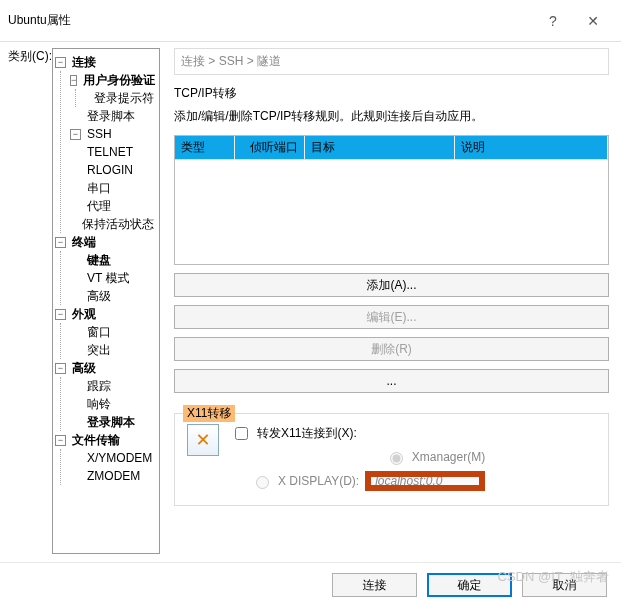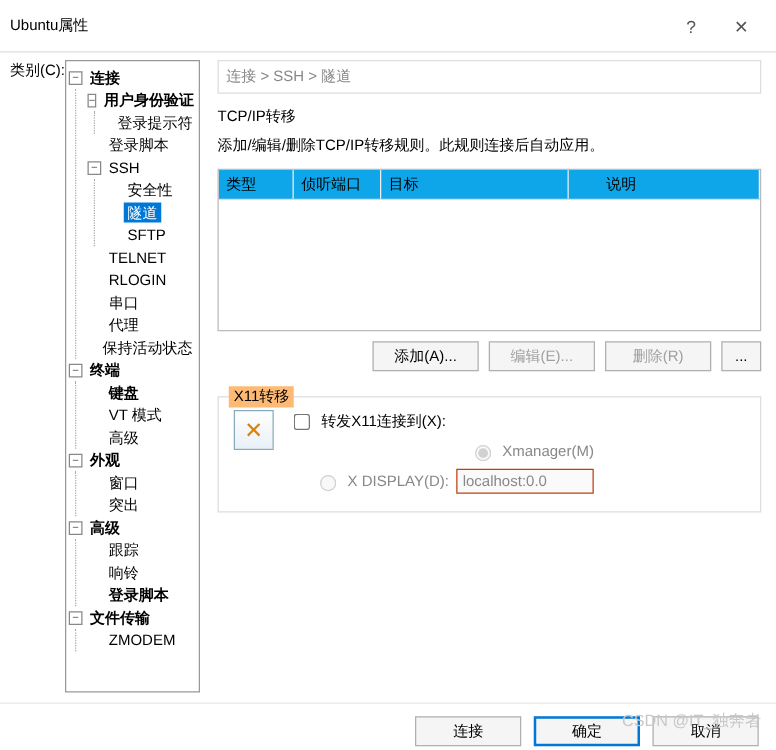--- a/index.html
+++ b/index.html
@@ -82,28 +82,29 @@
 .table-header {
   display: flex;
   border-bottom: 1px solid #ddd;
   background: #0ea5e9;
 }
 .table-header div {
   padding: 3px 6px;
   border-right: 1px solid #eee;
 }
 .col-type { width: 60px; }
-.col-port { width: 70px; }
+.col-port { width: 70px; text-align: right; }
 .col-dest { width: 150px; }
-.col-desc { flex: 1; margin-left: 24px; }
+.col-desc { flex: 1; }
 .btn-row {
   display: flex;
   gap: 8px;
   justify-content: flex-end;
   margin-top: 8px;
+  flex-direction: column;
 }
 .btn {
   min-width: 85px;
   height: 24px;
   border: 1px solid #b0b0b0;
   background: #f5f5f5;
   font-size: 12px;
   cursor: default;
   padding: 0 10px;
 }
@@ -125,22 +126,22 @@
 .x11-icon {
   width: 32px; height: 32px;
   border: 1px solid #8ab; background: linear-gradient(#fff,#e8f0f8);
   display: flex; align-items: center; justify-content: center;
   font-size: 18px; color: #e08000;
 }
 .x11-options { display: flex; flex-direction: column; gap: 6px; color: #888; }
 .x11-check { display: flex; align-items: center; gap: 6px; color: #000; }
 .x11-radio { display: flex; align-items: center; gap: 6px; margin-left: 20px; justify-content: flex-end; }
 .x11-radio input[type="text"] {
-  width: 110px; height: 20px; border: 1px solid #c2410c; padding: 0 4px;
-  font-size: 12px; color: #888;
+  width: 120px; height: 20px; border: 6px solid #c2410c; padding: 0 4px;
+  font-size: 12px; color: #888; font-style: italic;
 }
 .footer {
   display: flex;
   justify-content: flex-end;
   gap: 10px;
   padding: 10px 14px;
   border-top: 1px solid #e8e8e8;
 }
 .footer .btn { min-width: 85px; }
 .footer .btn.primary { border: 2px solid #0078d7; }
@@ -181,34 +182,20 @@
             </div>
         </div>
         <div class="tree-node">
             <span class="tree-spacer"></span>
             <span class="tree-label">登录脚本</span>
           </div>
         <div class="tree-node">
             <span class="tree-toggle">−</span>
             <span class="tree-label">SSH</span>
           </div>
-        <div class="tree-children">
-          <div class="tree-node">
-              <span class="tree-spacer"></span>
-              <span class="tree-label">安全性</span>
-            </div>
-          <div class="tree-node">
-              <span class="tree-spacer"></span>
-              <span class="tree-label selected">隧道</span>
-            </div>
-          <div class="tree-node">
-              <span class="tree-spacer"></span>
-              <span class="tree-label">SFTP</span>
-            </div>
-        </div>
         <div class="tree-node">
             <span class="tree-spacer"></span>
             <span class="tree-label">TELNET</span>
           </div>
         <div class="tree-node">
             <span class="tree-spacer"></span>
             <span class="tree-label">RLOGIN</span>
           </div>
         <div class="tree-node">
             <span class="tree-spacer"></span>
@@ -271,20 +258,24 @@
         <div class="tree-node">
             <span class="tree-spacer"></span>
             <span class="tree-label bold">登录脚本</span>
           </div>
       </div>
       <div class="tree-node">
           <span class="tree-toggle">−</span>
           <span class="tree-label bold">文件传输</span>
         </div>
       <div class="tree-children">
+        <div class="tree-node">
+            <span class="tree-spacer"></span>
+            <span class="tree-label">X/YMODEM</span>
+          </div>
         <div class="tree-node">
             <span class="tree-spacer"></span>
             <span class="tree-label">ZMODEM</span>
           </div>
       </div>
     </div>
   </div>
 
   <div class="right-pane">
     <div class="breadcrumb">连接 &gt; SSH &gt; 隧道</div>

